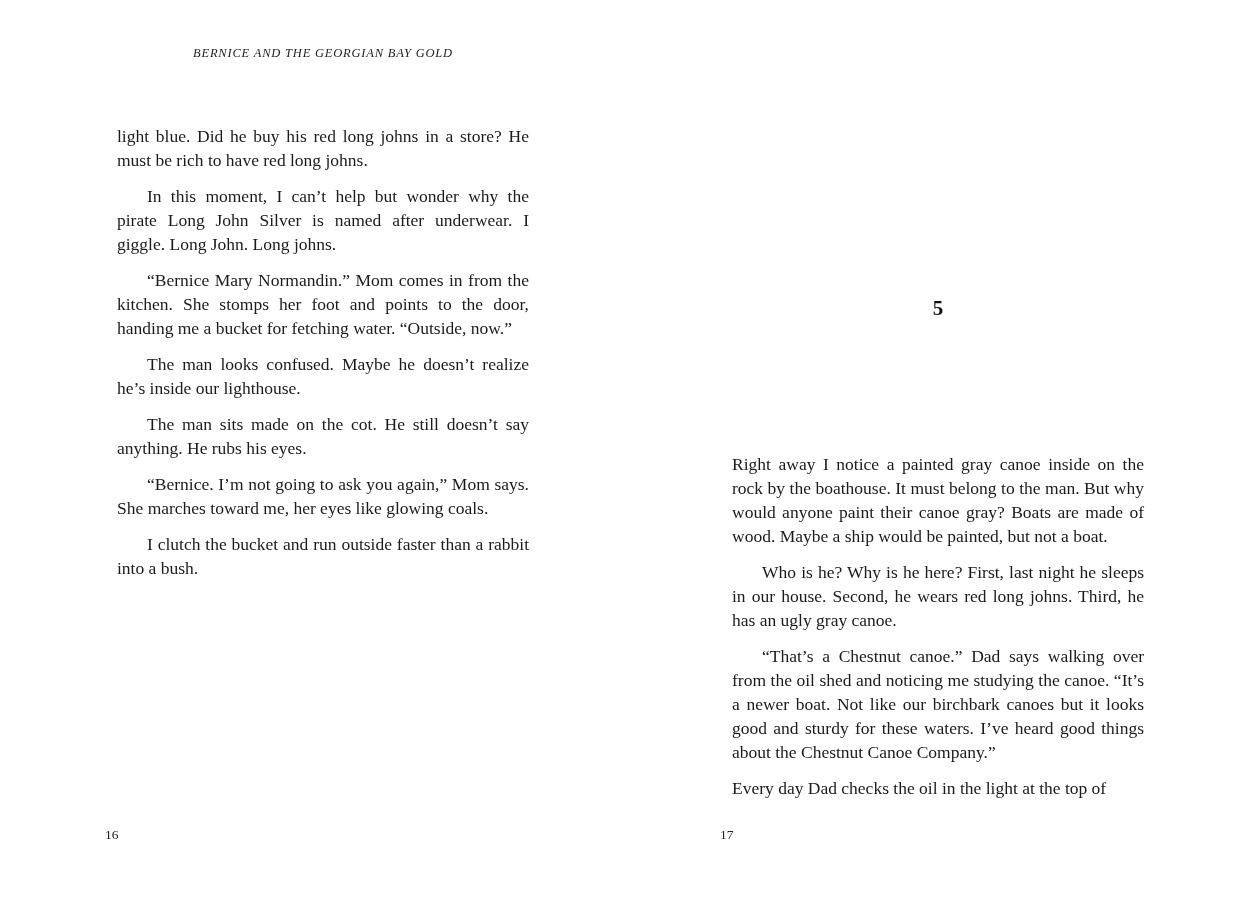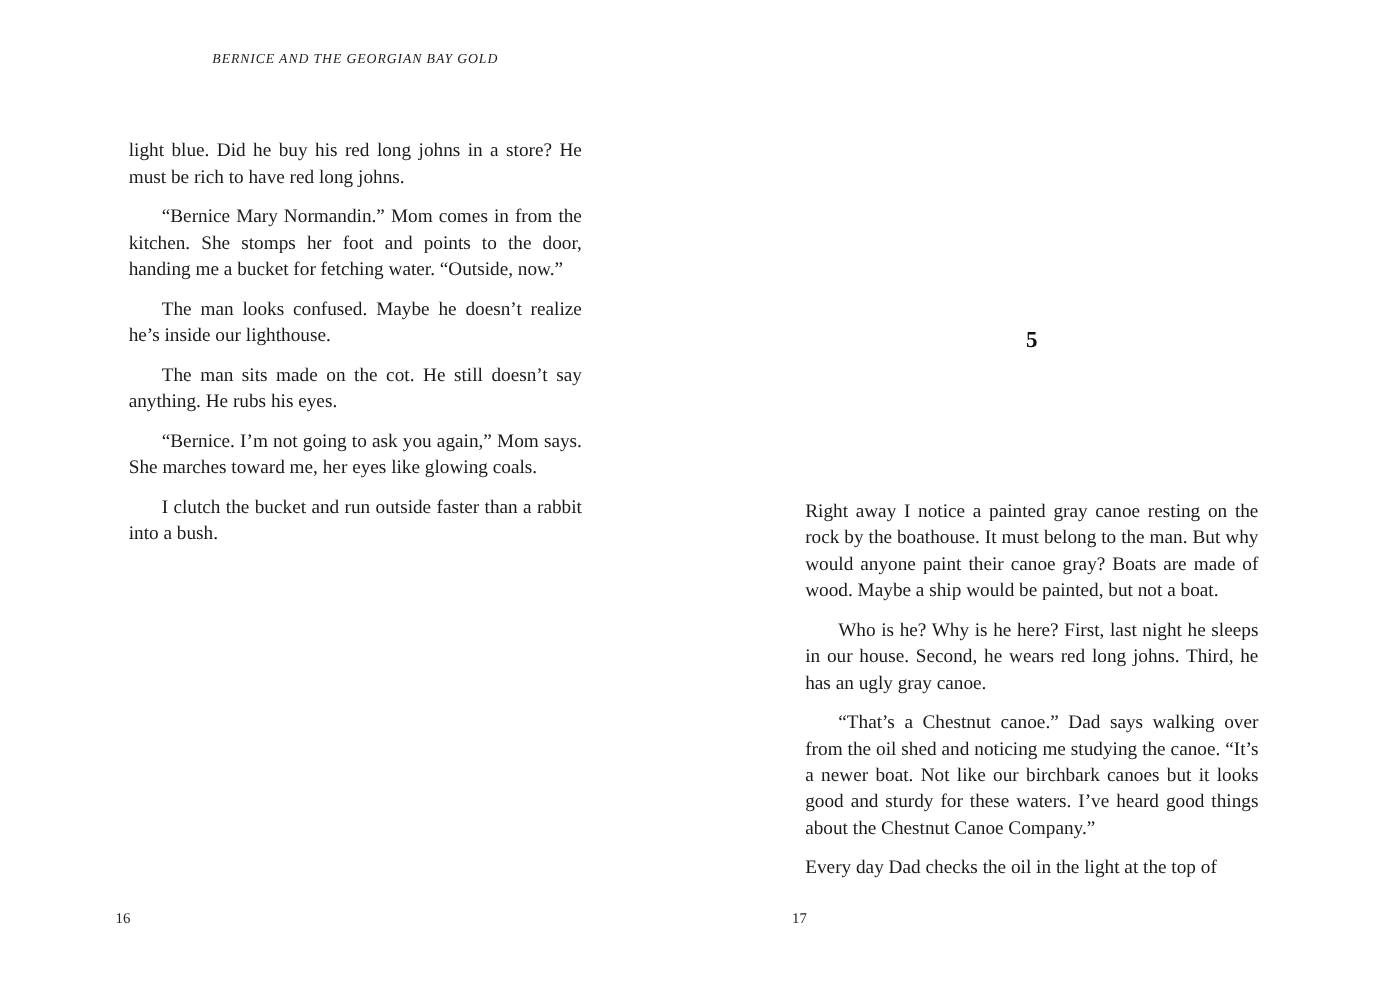--- a/index.html
+++ b/index.html
@@ -76,35 +76,36 @@
 </head>
 <body>
 
 <div class="spread">
 
   <div class="page page-left">
     <div class="running-header">BERNICE AND THE GEORGIAN BAY GOLD</div>
 
     <div class="body-text body-text-left">
       <p>light blue. Did he buy his red long johns in a store? He must be rich to have red long johns.</p>
+      <p class="indent">In this moment, I can’t help but wonder why the pirate Long John Silver is named after underwear. I giggle. Long John. Long johns.</p>
       <p class="indent">“Bernice Mary Normandin.” Mom comes in from the kitchen. She stomps her foot and points to the door, handing me a bucket for fetching water. “Outside, now.”</p>
       <p class="indent">The man looks confused. Maybe he doesn’t realize he’s inside our lighthouse.</p>
       <p class="indent">The man sits made on the cot. He still doesn’t say anything. He rubs his eyes.</p>
       <p class="indent">“Bernice. I’m not going to ask you again,” Mom says. She marches toward me, her eyes like glowing coals.</p>
       <p class="indent">I clutch the bucket and run outside faster than a rabbit into a bush.</p>
     </div>
 
     <div class="page-number">16</div>
   </div>
 
   <div class="page page-right">
     <div class="chapter-number">5</div>
 
     <div class="body-text body-text-right">
-      <p>Right away I notice a painted gray canoe resting on the rock by the boathouse. It must belong to the man. But why would anyone paint their canoe gray? Boats are made of wood. Maybe a ship would be painted, but not a boat.</p>
+      <p>Right away I notice a painted gray canoe inside on the rock by the boathouse. It must belong to the man. But why would anyone paint their canoe gray? Boats are made of wood. Maybe a ship would be painted, but not a boat.</p>
       <p class="indent">Who is he? Why is he here? First, last night he sleeps in our house. Second, he wears red long johns. Third, he has an ugly gray canoe.</p>
       <p class="indent">“That’s a Chestnut canoe.” Dad says walking over from the oil shed and noticing me studying the canoe. “It’s a newer boat. Not like our birchbark canoes but it looks good and sturdy for these waters. I’ve heard good things about the Chestnut Canoe Company.”</p>
       <p>Every day Dad checks the oil in the light at the top of</p>
     </div>
 
     <div class="page-number">17</div>
   </div>
 
 </div>
 

